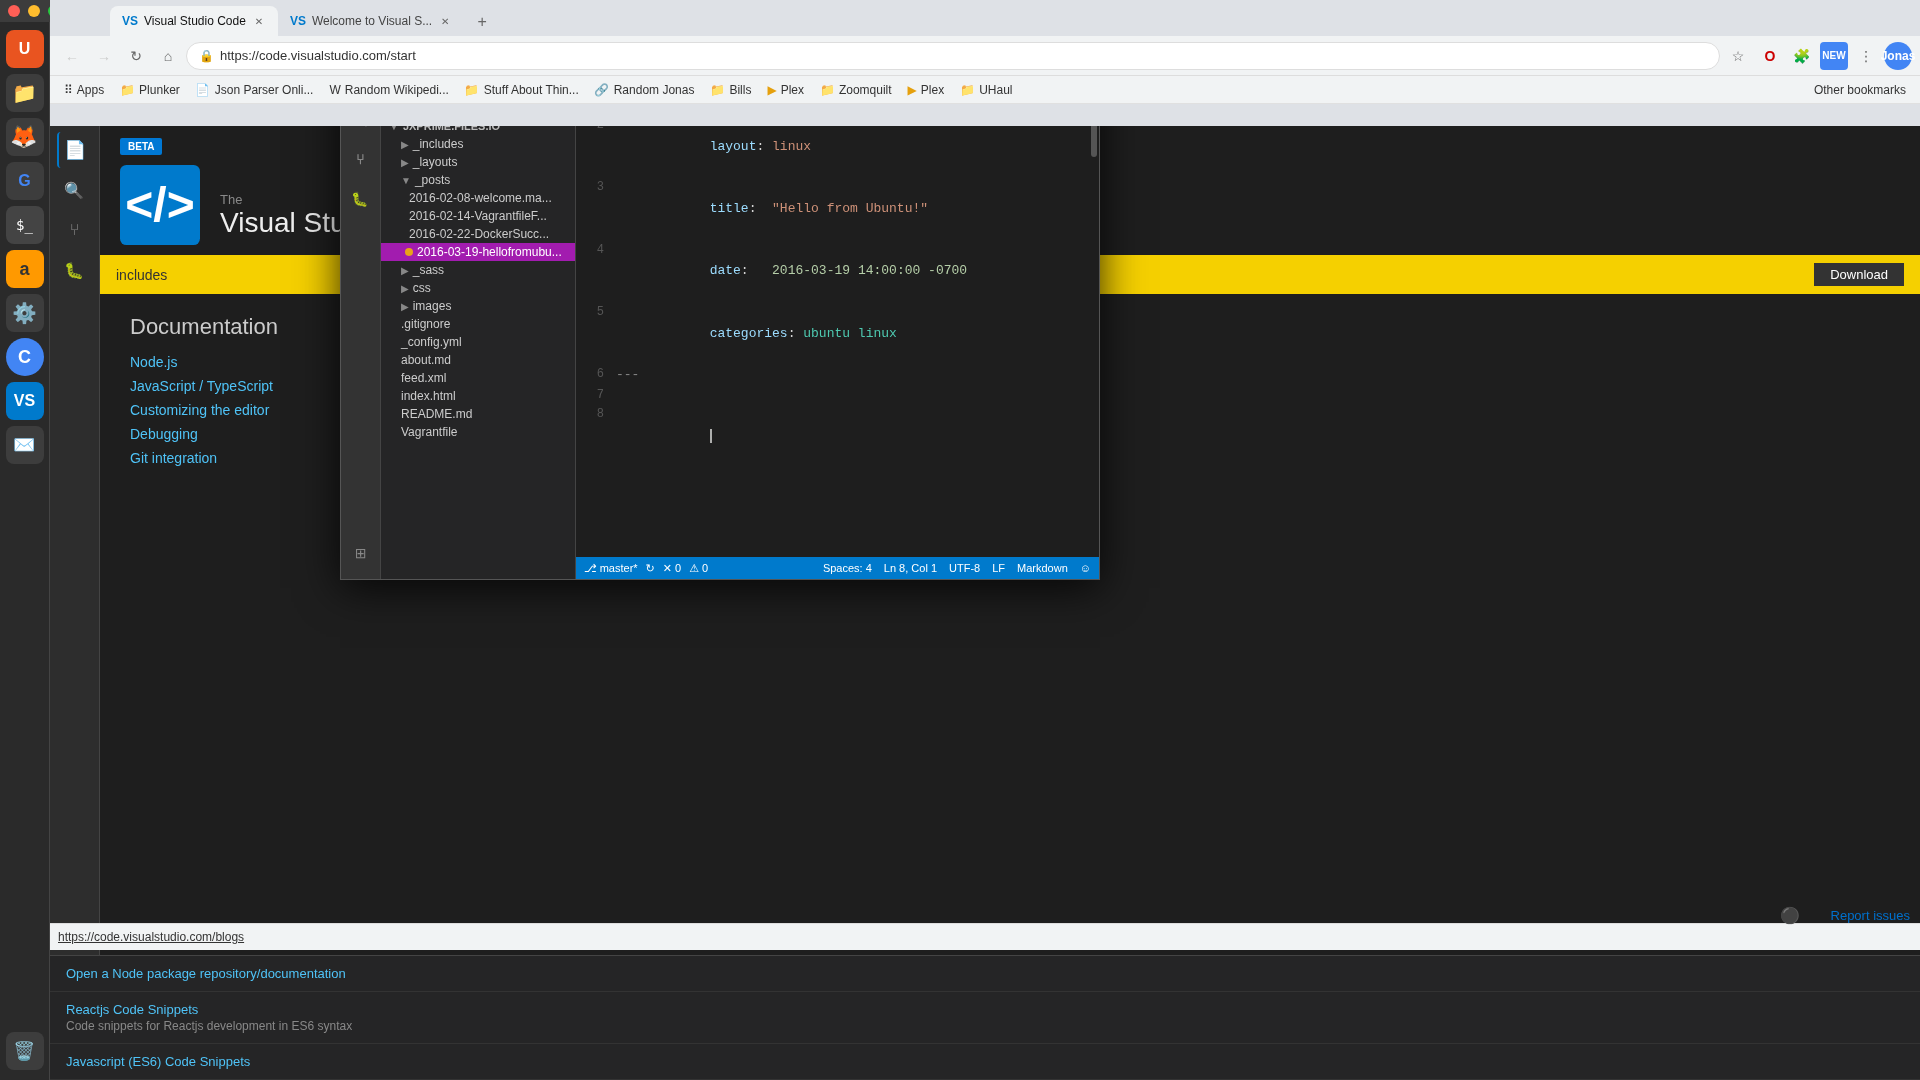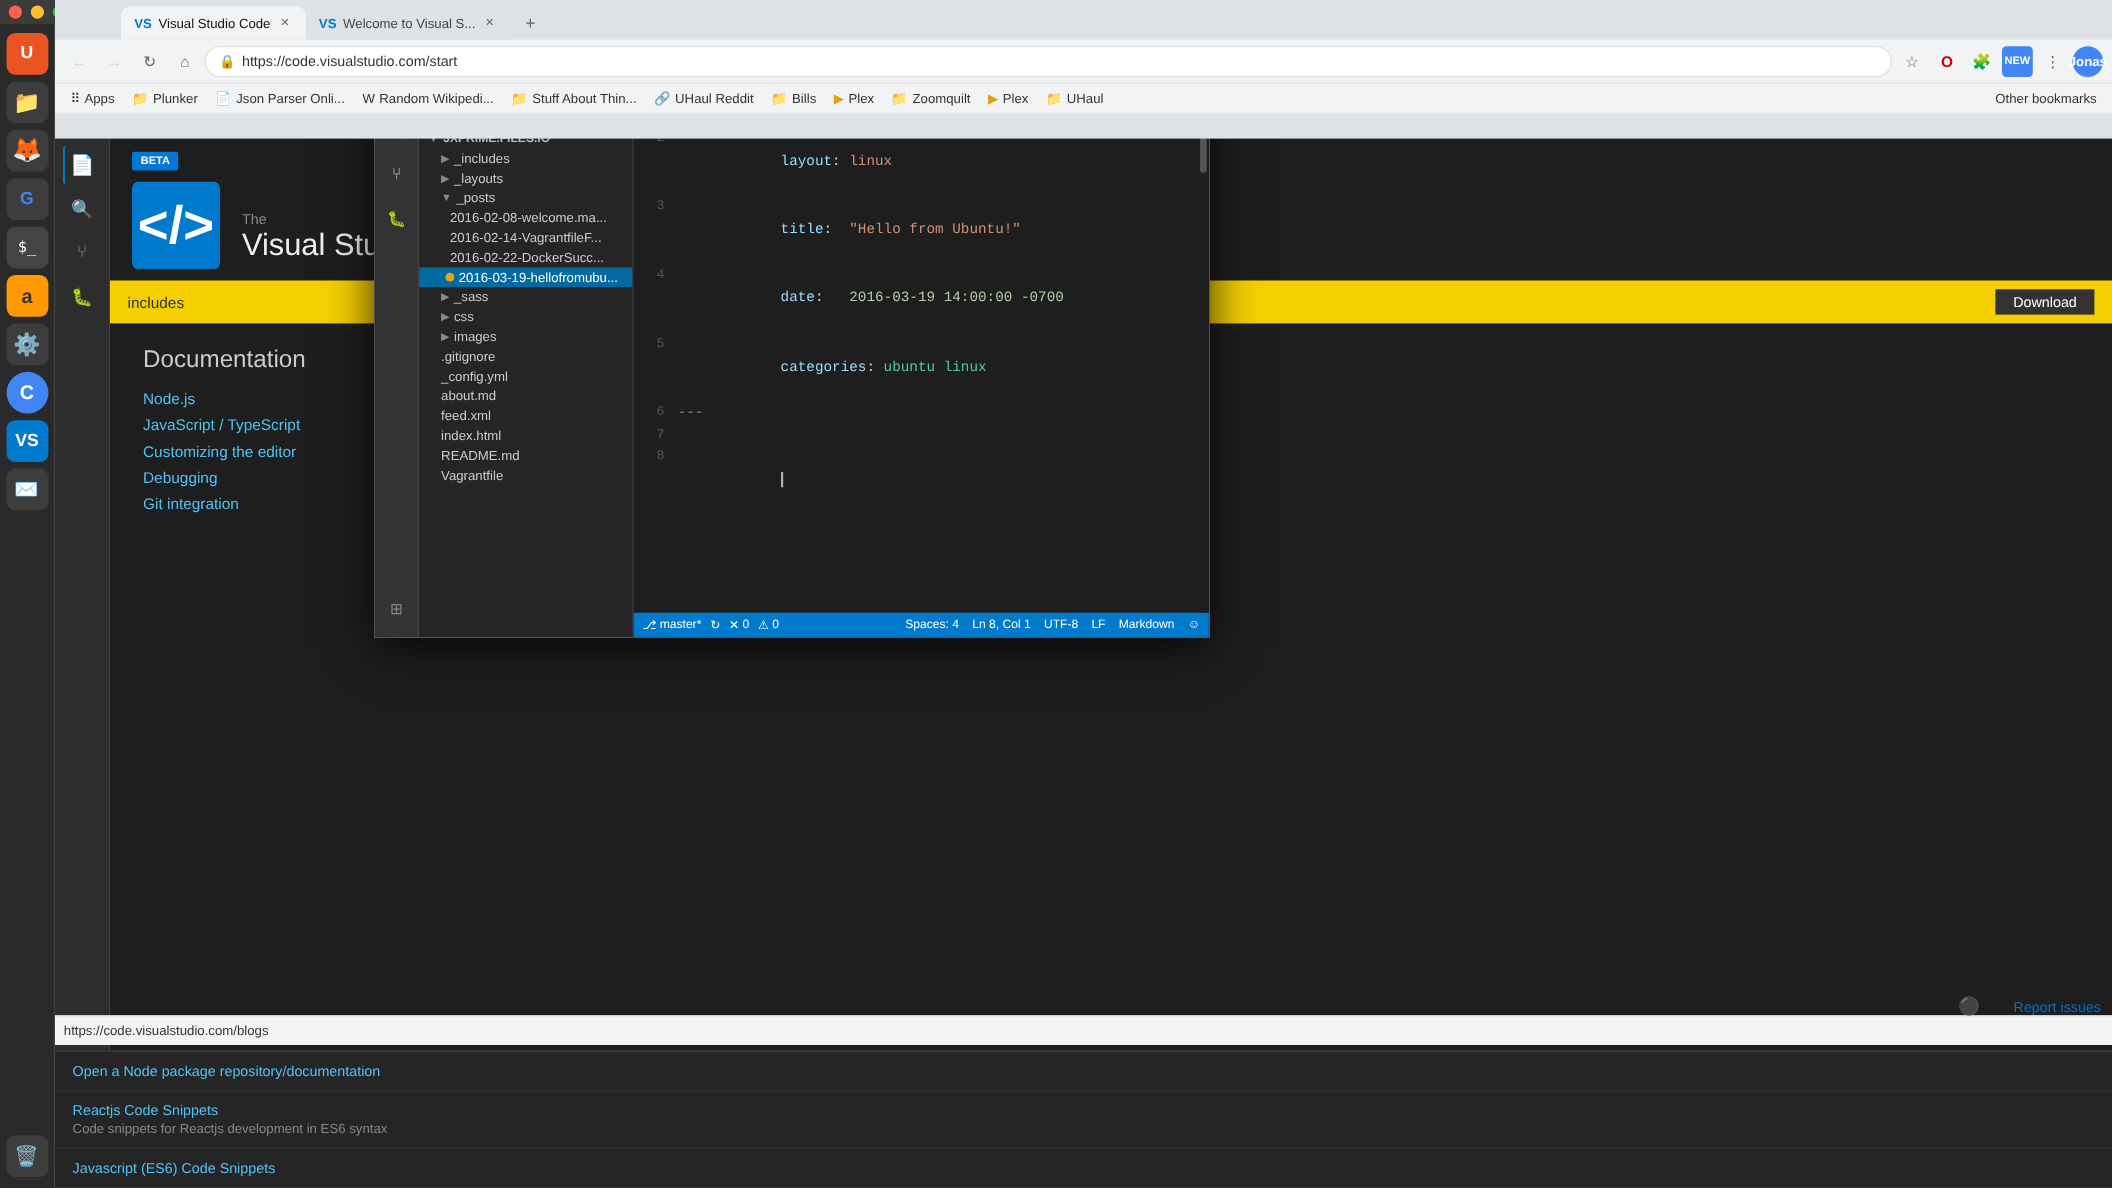--- a/index.html
+++ b/index.html
@@ -211,21 +211,21 @@
 
     .file-item {
       padding: 2px 8px 2px 20px;
       cursor: pointer;
       display: flex;
       align-items: center;
       gap: 4px;
       color: #ccc;
       font-size: 12px;
     }
-    .file-item.active { background: #0369a1; color: #fff; padding-left: 24px; }
+    .file-item.active { background: #a21caf; color: #fff; padding-left: 24px; }
 
     .folder-item {
       padding: 2px 8px 2px 12px;
       cursor: pointer;
       display: flex;
       align-items: center;
       gap: 4px;
       color: #ccc;
       font-size: 12px;
     }
@@ -520,21 +520,21 @@
     <div class="bookmark-item">
       <span>W</span>
       <span>Random Wikipedi...</span>
     </div>
     <div class="bookmark-item">
       <span>📁</span>
       <span>Stuff About Thin...</span>
     </div>
     <div class="bookmark-item">
       <span>🔗</span>
-      <span>UHaul Reddit</span>
+      <span>Random Jonas</span>
     </div>
     <div class="bookmark-item">
       <span>📁</span>
       <span>Bills</span>
     </div>
     <div class="bookmark-item">
       <span style="color: #e5a00d;">▶</span>
       <span>Plex</span>
     </div>
     <div class="bookmark-item">
@@ -606,21 +606,21 @@
   </div>
   <div class="popup-item">
     <div class="popup-item-title">Reactjs Code Snippets</div>
     <div class="popup-item-desc">Code snippets for Reactjs development in ES6 syntax</div>
   </div>
   <div class="popup-item">
     <div class="popup-item-title">Javascript (ES6) Code Snippets</div>
   </div>
 </div>
 
-<div style="position: absolute; bottom: 130px; left: 50px; right: 0; height: 20px; background: #f1f3f4; display: flex; align-items: center; padding: 13px 8px; font-size: 12px; color: #333; border-top: 1px solid #ddd; z-index: 26;">
+<div style="position: absolute; bottom: 130px; left: 50px; right: 0; height: 20px; background: #f1f3f4; display: flex; align-items: center; padding: 13px 8px; font-size: 12px; color: #333; border-top: 1px solid #ddd; z-index: 26; text-decoration: underline;">
   <span>https://code.visualstudio.com/blogs</span>
 </div>
 
 <div class="vscode-popup">
 
   <div class="vscode-titlebar">
     <span class="titlebar-dot" style="background: #ff5f56;"></span>
     <span class="titlebar-dot" style="background: #ffbd2e;"></span>
     <span class="titlebar-dot" style="background: #27c93f;"></span>
 

